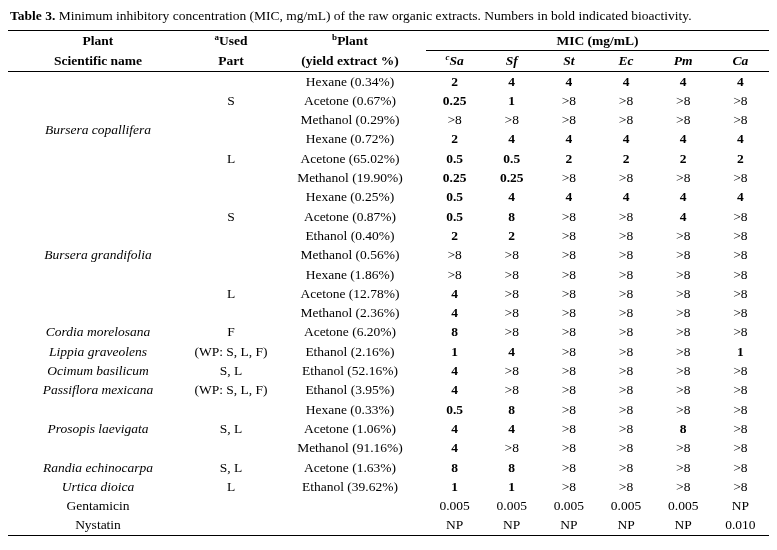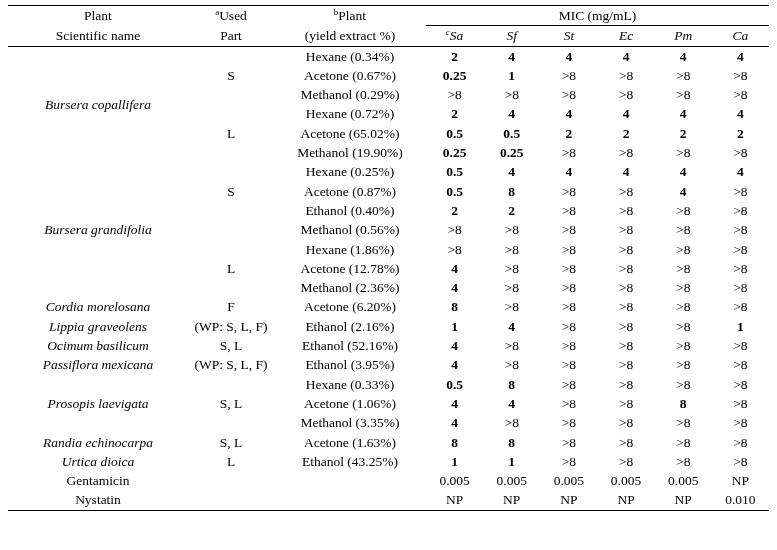--- a/index.html
+++ b/index.html
@@ -27,33 +27,36 @@
   }
   th, td {
     font-size: 13.5px;
     padding: 0 2px;
     text-align: center;
     line-height: 19.3px;
     white-space: nowrap;
     overflow: hidden;
     vertical-align: middle;
   }
-  thead th { font-weight: normal; text-align: center; }
+  thead th { font-weight: bold; text-align: center; }
   thead tr.sub th { border-bottom: 1.3px solid #000; }
   th.mic { border-bottom: 1.3px solid #000; }
   th.org { font-style: italic; }
   sup { font-size: 9px; line-height: 0; }
   td.italic { font-style: italic; }
   td.val.bold { font-weight: bold; }
 </style>
 </head>
 <body>
 
 <div class="page">
 
+  <div class="caption">
+    <span class="cap-label">Table 3.</span><span> Minimum inhibitory concentration (MIC, mg/mL) of the raw organic extracts. Numbers in bold indicated bioactivity.</span>
+  </div>
 
   <table>
     <colgroup>
       <col style="width:180px">
       <col style="width:86px">
       <col style="width:152px">
       <col>
         <col>
         <col>
         <col>
@@ -262,21 +265,21 @@
         <tr>
           <td class="solvent">Acetone (1.06%)</td>
           <td class="val bold">4</td>
           <td class="val bold">4</td>
           <td class="val">&gt;8</td>
           <td class="val">&gt;8</td>
           <td class="val bold">8</td>
           <td class="val">&gt;8</td>
         </tr>
         <tr>
-          <td class="solvent">Methanol (3.35%)</td>
+          <td class="solvent">Methanol (91.16%)</td>
           <td class="val bold">4</td>
           <td class="val">&gt;8</td>
           <td class="val">&gt;8</td>
           <td class="val">&gt;8</td>
           <td class="val">&gt;8</td>
           <td class="val">&gt;8</td>
         </tr>
         <tr>
           <td class="plant italic">Randia echinocarpa</td>
           <td class="part">S, L</td>
@@ -284,21 +287,21 @@
           <td class="val bold">8</td>
           <td class="val bold">8</td>
           <td class="val">&gt;8</td>
           <td class="val">&gt;8</td>
           <td class="val">&gt;8</td>
           <td class="val">&gt;8</td>
         </tr>
         <tr>
           <td class="plant italic">Urtica dioica</td>
           <td class="part">L</td>
-          <td class="solvent">Ethanol (43.25%)</td>
+          <td class="solvent">Ethanol (39.62%)</td>
           <td class="val bold">1</td>
           <td class="val bold">1</td>
           <td class="val">&gt;8</td>
           <td class="val">&gt;8</td>
           <td class="val">&gt;8</td>
           <td class="val">&gt;8</td>
         </tr>
         <tr>
           <td class="plant">Gentamicin</td>
           <td class="part"></td>

